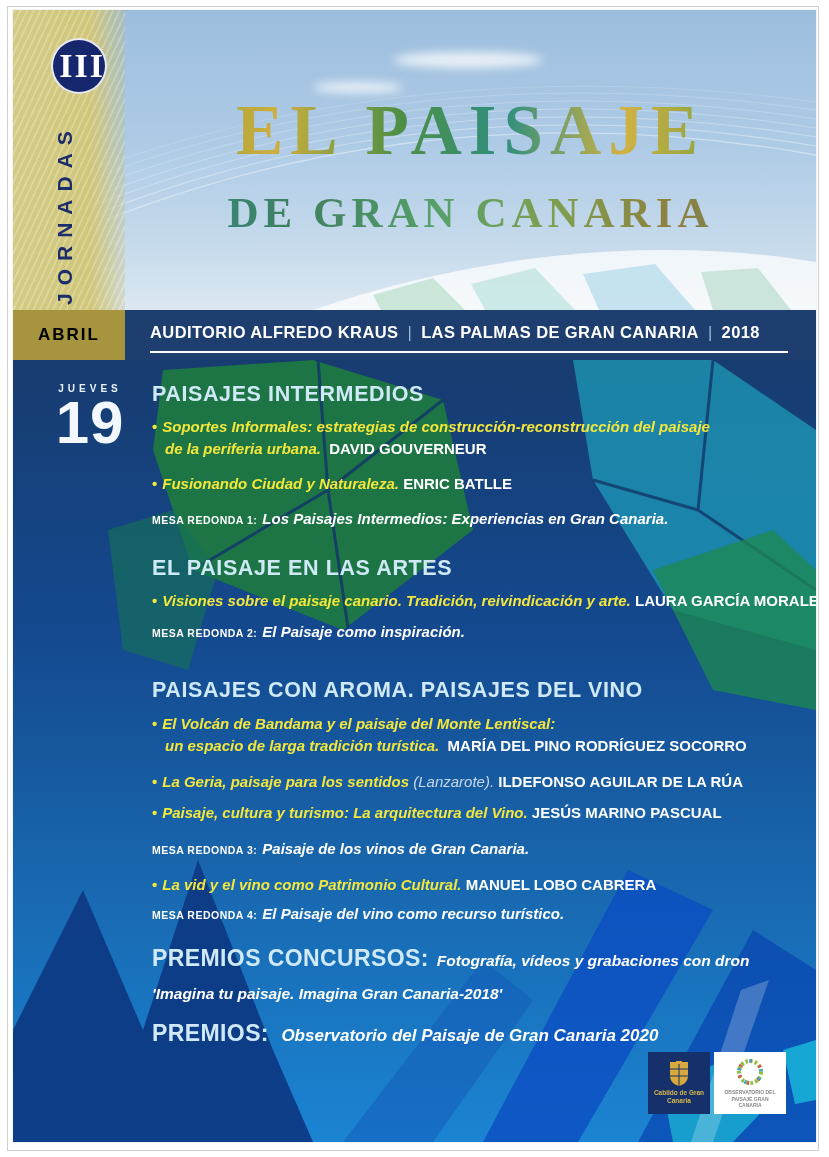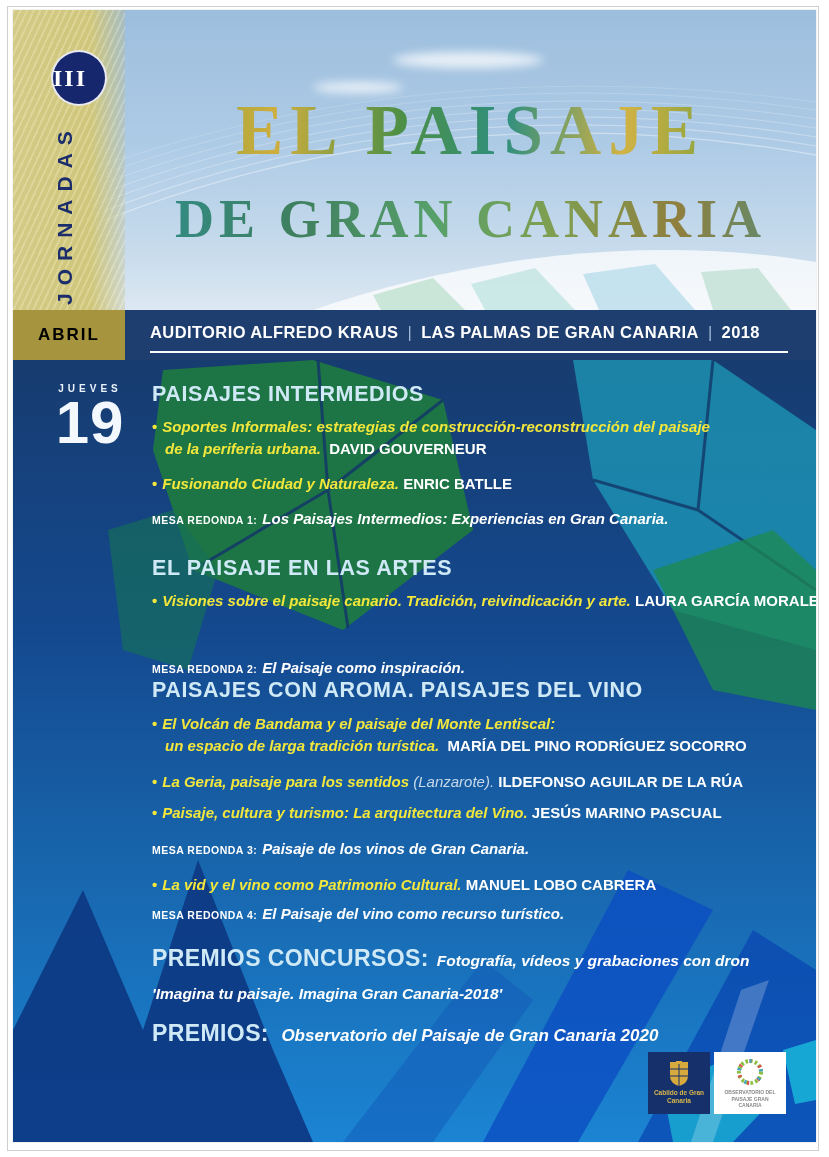--- a/index.html
+++ b/index.html
@@ -14,35 +14,35 @@
        background:linear-gradient(180deg,#9cbedd 0%,#aecbe6 45%,#c7dbec 80%,#dde8f2 100%);}
   .sky svg{position:absolute;left:0;top:0;}
   .cloud{position:absolute;background:rgba(255,255,255,0.75);border-radius:50%;filter:blur(5px);}
   .cloud.c1{left:380px;top:42px;width:150px;height:16px;}
   .cloud.c2{left:300px;top:72px;width:90px;height:11px;}
 
   .jornadas-strip{position:absolute;left:0;top:0;width:112px;height:300px;
        background:linear-gradient(90deg,#d9d08a 0%,#d6cc80 70%,rgba(214,204,128,0.25) 100%);}
   .jornadas-strip .texture{position:absolute;inset:0;
        background:repeating-linear-gradient(115deg,rgba(255,255,255,0.14) 0 2px,rgba(0,0,0,0.03) 2px 6px);}
-  .edition-badge{position:absolute;left:38px;top:40px;width:56px;height:56px;border-radius:50%;
+  .edition-badge{position:absolute;left:38px;top:28px;width:56px;height:56px;border-radius:50%;
        background:#16276d;border:2px solid rgba(255,255,255,0.9);box-sizing:border-box;
-       display:flex;align-items:center;justify-content:flex-start;
-       color:#ffffff;font-family:"Liberation Serif",serif;font-weight:bold;font-size:24px;letter-spacing:2px;}
+       display:flex;align-items:center;justify-content:flex-end;
+       color:#ffffff;font-family:"Liberation Serif",serif;font-weight:bold;font-size:34px;letter-spacing:2px;}
   .jornadas-label{position:absolute;left:40px;top:95px;height:200px;
        writing-mode:vertical-rl;transform:rotate(180deg);
        color:#1b2e6b;font-weight:bold;font-size:21px;letter-spacing:8px;}
 
   .title{position:absolute;left:112px;width:691px;text-align:center;
          font-family:"Liberation Serif",serif;font-weight:bold;
          -webkit-background-clip:text;background-clip:text;color:transparent;
          text-shadow:none;}
   .title-1{top:80px;font-size:71px;letter-spacing:7px;
        background-image:linear-gradient(92deg,#6f9c33,#cfae3e 22%,#4d8f45 40%,#2f8f7f 55%,#d2b244 72%,#7aa03c 88%,#c9a93c);}
-  .title-2{top:178px;font-size:54px;letter-spacing:5px;
+  .title-2{top:178px;font-size:43px;letter-spacing:5px;
        background-image:linear-gradient(92deg,#2f8f8f,#3f7f5f 25%,#57a06a 45%,#7f9f4f 62%,#8f7f3f 80%,#4f8f7f);}
 
   
   .info-bar{position:absolute;left:0;top:300px;width:803px;height:50px;background:#1d3e6f;}
   .month-cell{position:absolute;left:0;top:0;width:112px;height:50px;background:#a6953e;
        display:flex;align-items:center;justify-content:center;
        color:#000000;font-weight:bold;font-size:17px;letter-spacing:2px;}
   .venue-line{position:absolute;left:137px;top:0;height:44px;display:flex;align-items:center;
        color:#ffffff;font-weight:bold;font-size:16.5px;letter-spacing:0.4px;white-space:nowrap;}
   .venue-line .sep{color:#9fb8d8;font-weight:normal;padding:0 9px;}
@@ -167,21 +167,21 @@
     </div>
     <div class="abs mesa" style="top:500px;">
       <span class="mesa-label">MESA REDONDA 1:</span><span class="mesa-topic">Los Paisajes Intermedios: Experiencias en Gran Canaria.</span>
     </div>
 
     <div class="abs section-heading" style="top:546px;">EL PAISAJE EN LAS ARTES</div>
     <div class="abs talk" style="top:580px;width:650px;white-space:nowrap;">
       <span class="bullet">•</span><span class="talk-title">Visiones sobre el paisaje canario. Tradición, reivindicación y arte.</span>
       <span class="talk-speaker">LAURA GARCÍA MORALES</span>
     </div>
-    <div class="abs mesa" style="top:649px;">
+    <div class="abs mesa" style="top:613px;">
       <span class="mesa-label">MESA REDONDA 2:</span><span class="mesa-topic">El Paisaje como inspiración.</span>
     </div>
 
     <div class="abs section-heading" style="top:668px;">PAISAJES CON AROMA. PAISAJES DEL VINO</div>
     <div class="abs talk" style="top:703px;width:640px;">
       <span class="bullet">•</span><span class="talk-title">El Volcán de Bandama y el paisaje del Monte Lentiscal:</span>
       <div class="talk-indent"><span class="talk-title">un espacio de larga tradición turística.</span>&nbsp;
         <span class="talk-speaker">MARÍA DEL PINO RODRÍGUEZ SOCORRO</span></div>
     </div>
     <div class="abs talk" style="top:761px;width:650px;white-space:nowrap;">

